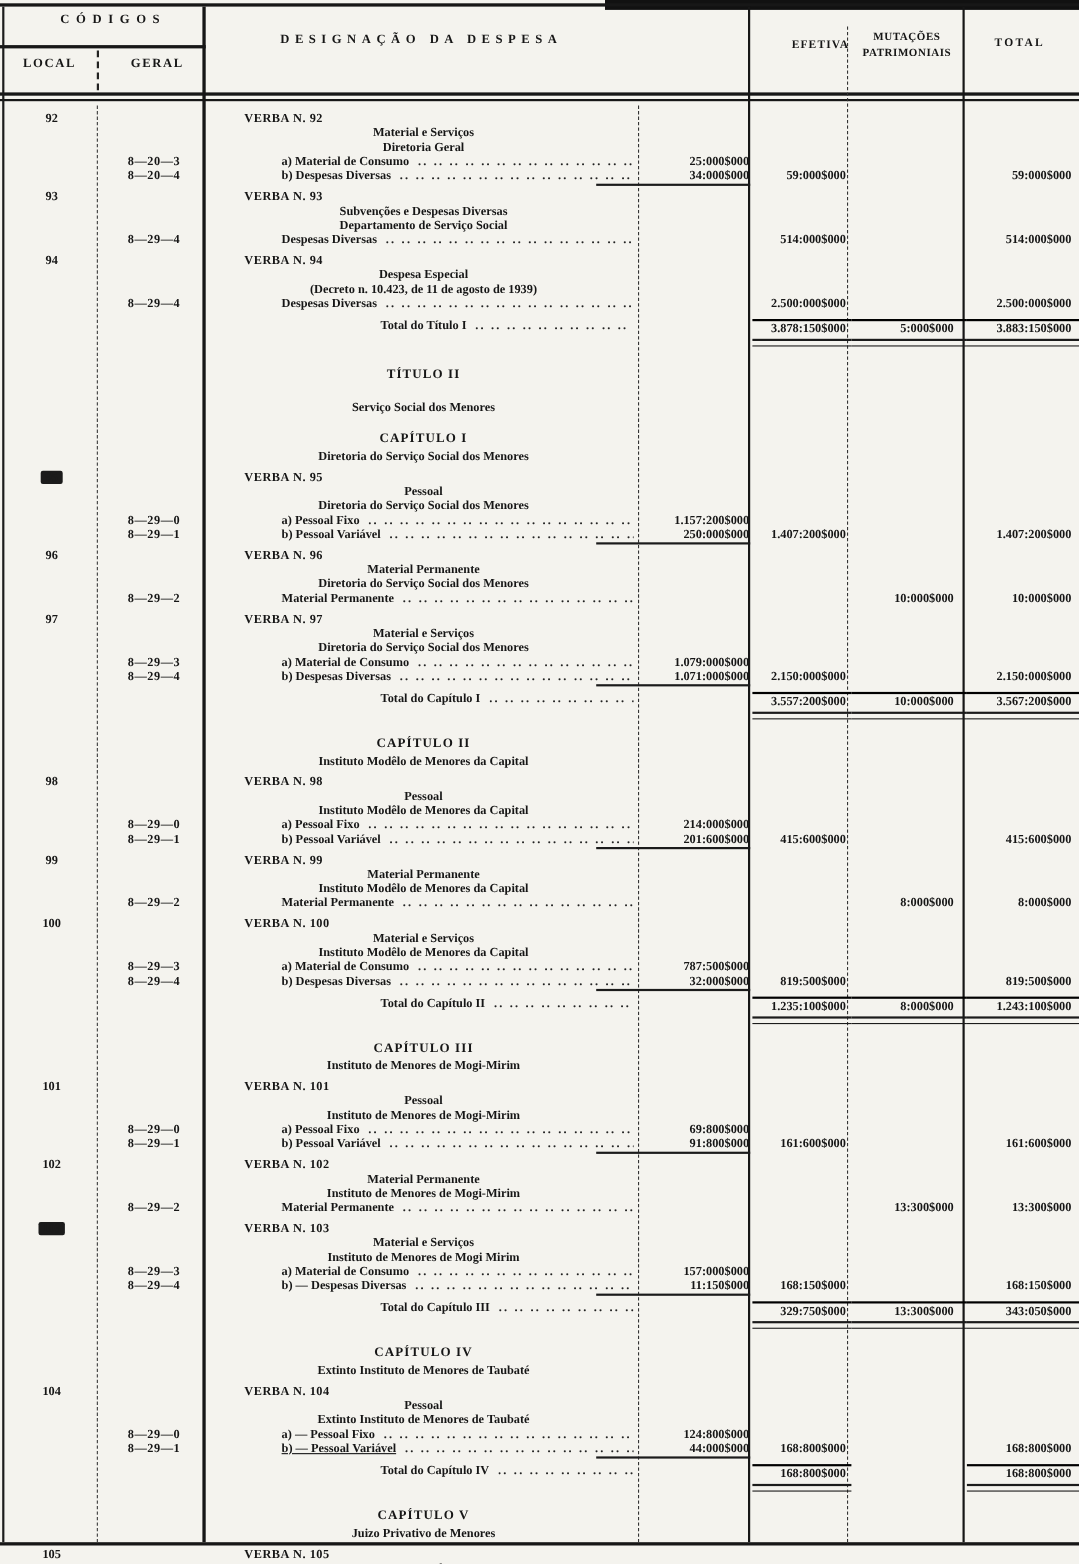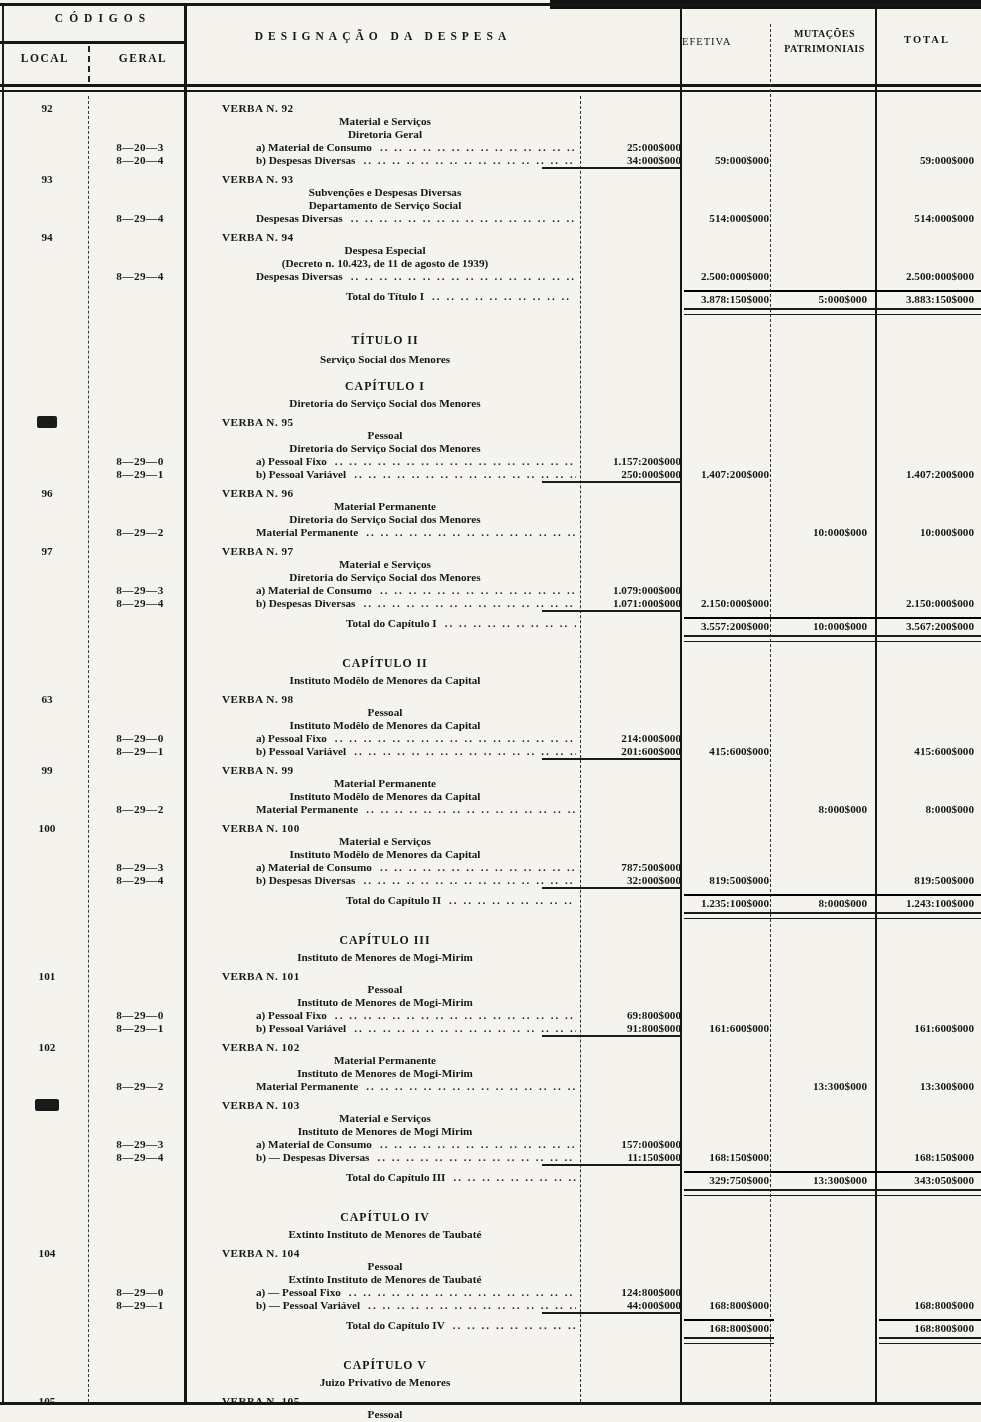--- a/index.html
+++ b/index.html
@@ -4,21 +4,21 @@
 <style>
   html,body{margin:0;padding:0;background:#d8d6d0;}
   .page{position:relative;width:981px;height:1422px;background:#f4f3ee;overflow:hidden;
         font-family:"Liberation Serif","DejaVu Serif",serif;color:#161616;}
   
   .abs{position:absolute;}
   .h-codigos{left:0;top:12px;width:206px;text-align:center;font-weight:bold;font-size:11.5px;letter-spacing:6px;}
   .h-desig{left:186px;top:30px;width:394px;text-align:center;font-weight:bold;font-size:11.5px;letter-spacing:5px;}
   .h-local{left:0;top:52px;width:90px;text-align:center;font-weight:bold;font-size:11.5px;letter-spacing:1.5px;}
   .h-geral{left:90px;top:52px;width:106px;text-align:center;font-weight:bold;font-size:11.5px;letter-spacing:1.5px;}
-  .h-efetiva{left:682px;top:36px;width:90px;text-align:left;font-weight:normal;font-size:10.5px;letter-spacing:1px;}
+  .h-efetiva{left:682px;top:36px;width:90px;text-align:right;font-weight:bold;font-size:10.5px;letter-spacing:1px;}
   .h-mut{left:772px;top:26px;width:105px;text-align:center;font-weight:bold;font-size:10px;line-height:15px;letter-spacing:.5px;}
   .h-total{left:877px;top:34px;width:100px;text-align:center;font-weight:bold;font-size:10.5px;letter-spacing:2px;}
   .rule{background:#171717;}
   
   .vr{position:absolute;width:0;}
   
   .tbody{position:absolute;left:2px;top:96px;width:899px;z-index:2;}
   .row{display:grid;grid-template-columns:90px 96px 394px 102px 90px 105px 104px;
        font-size:11.2px;line-height:13px;}
   .cl{grid-column:1;text-align:center;font-weight:bold;}
@@ -36,21 +36,21 @@
   .vtxt{padding-left:34px;font-weight:bold;letter-spacing:.5px;}
   .ctr{text-align:center;font-weight:bold;}
   .big{font-size:11.8px;letter-spacing:1px;}
   .itm{display:flex;padding-left:68px;font-weight:bold;}
   .itm .lbl{white-space:nowrap;}
   .leader{flex:1;overflow:hidden;white-space:nowrap;letter-spacing:2px;margin:0 6px 0 8px;color:#222;font-weight:bold;}
   .tot{display:flex;padding-left:158px;font-weight:bold;}
   .r-verba{margin-top:6px;}
   .r-total{margin-top:7px;}
   .r-title{margin-top:18px;}
-  .r-titlesub{margin-top:6px;}
+  .r-titlesub{margin-top:18px;}
   .r-chapter{margin-top:14px;}
   .r-chapsub{margin-top:4px;}
   .sum{position:relative;}
   .sum::after{content:"";position:absolute;left:-40px;right:2px;bottom:-2px;border-bottom:2px solid #1b1b1b;}
   .tval{border-top:2px solid #000000;padding-top:1px;}
   .rules-row{height:10px;}
   .dbl{margin-top:2px;height:4px;border-top:2px solid #1b1b1b;border-bottom:1.5px solid #1b1b1b;}
   .blot{background:#1b1b1b;color:#1b1b1b;border-radius:2px;padding:0 4px;}
   .artifact{position:absolute;background:#111;}
 </style>
@@ -268,21 +268,21 @@
         <div class="cm dbl"></div>
         <div class="ct dbl"></div>
       </div>
       <div class="row r-chapter">
         <div class="cd ctr big">CAPÍTULO II</div>
       </div>
       <div class="row r-chapsub">
         <div class="cd ctr">Instituto Modêlo de Menores da Capital</div>
       </div>
       <div class="row r-verba">
-        <div class="cl">63</div>
+        <div class="cl">98</div>
         <div class="cd vtxt">VERBA N. 98</div>
       </div>
       <div class="row r-center">
         <div class="cd ctr">Pessoal</div>
       </div>
       <div class="row r-center">
         <div class="cd ctr">Instituto Modêlo de Menores da Capital</div>
       </div>
       <div class="row r-item">
         <div class="cg">8—29—0</div>
@@ -478,21 +478,21 @@
         <div class="cg">8—29—0</div>
         <div class="cd itm">
           <div class="lbl" style="display: inline;">a) — Pessoal Fixo</div>
           <span class="leader">.. .. .. .. .. .. .. .. .. .. .. .. .. .. .. .. .. .. .. .. .. .. .. .. .. .. .. .. .. .. .. .. .. .. .. .. .. .. .. .. </span>
         </div>
         <div class="cv num">124:800$000</div>
       </div>
       <div class="row r-item">
         <div class="cg">8—29—1</div>
         <div class="cd itm">
-          <div class="lbl" style="display: inline;">b) — Pessoal Variável</div>
+          <div class="lbl" style="display: inline; text-decoration: underline;">b) — Pessoal Variável</div>
           <span class="leader">.. .. .. .. .. .. .. .. .. .. .. .. .. .. .. .. .. .. .. .. .. .. .. .. .. .. .. .. .. .. .. .. .. .. .. .. .. .. .. .. </span>
         </div>
         <div class="cv num sum">44:000$000</div>
         <div class="ce num">168:800$000</div>
         <div class="ct num">168:800$000</div>
       </div>
       <div class="row r-total">
         <div class="cd tot">
           <div class="lbl" style="display: inline;">Total do Capítulo IV</div>
           <span class="leader">.. .. .. .. .. .. .. .. .. .. .. .. .. .. .. .. .. .. .. .. .. .. .. .. .. .. .. .. .. .. .. .. .. .. .. .. .. .. .. .. </span>

